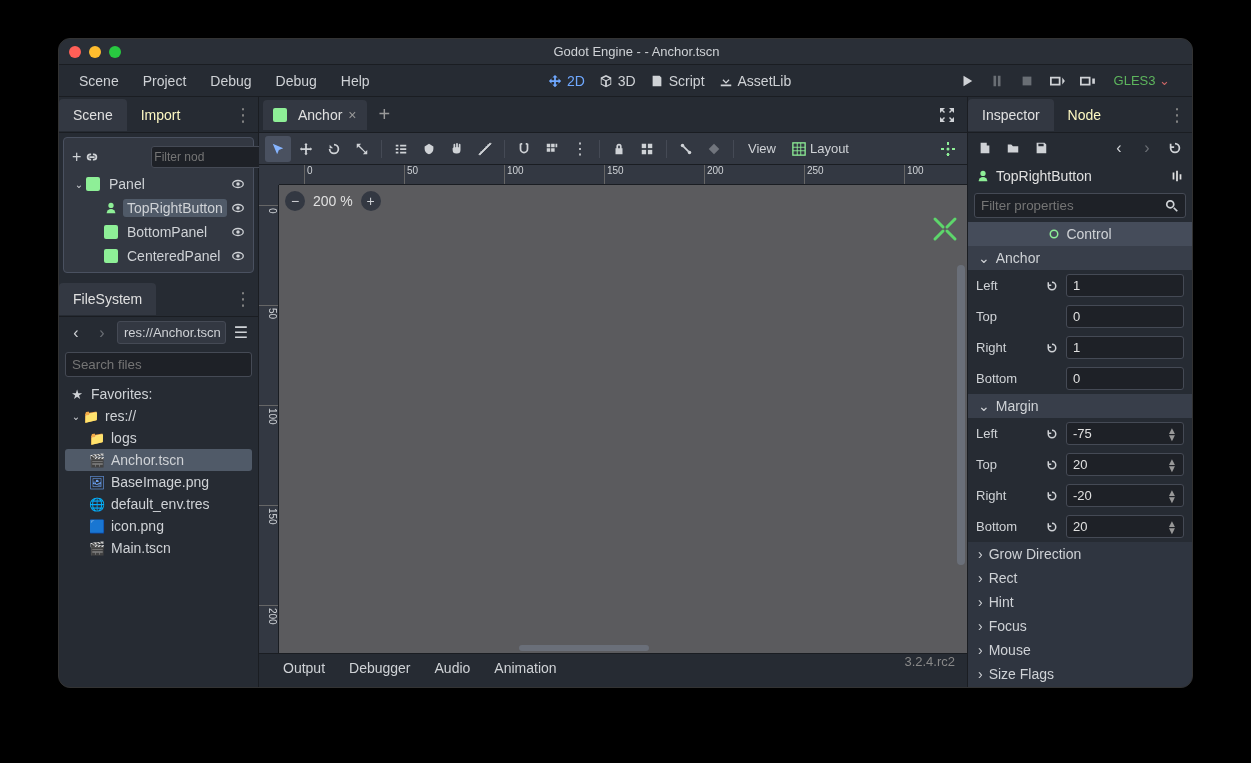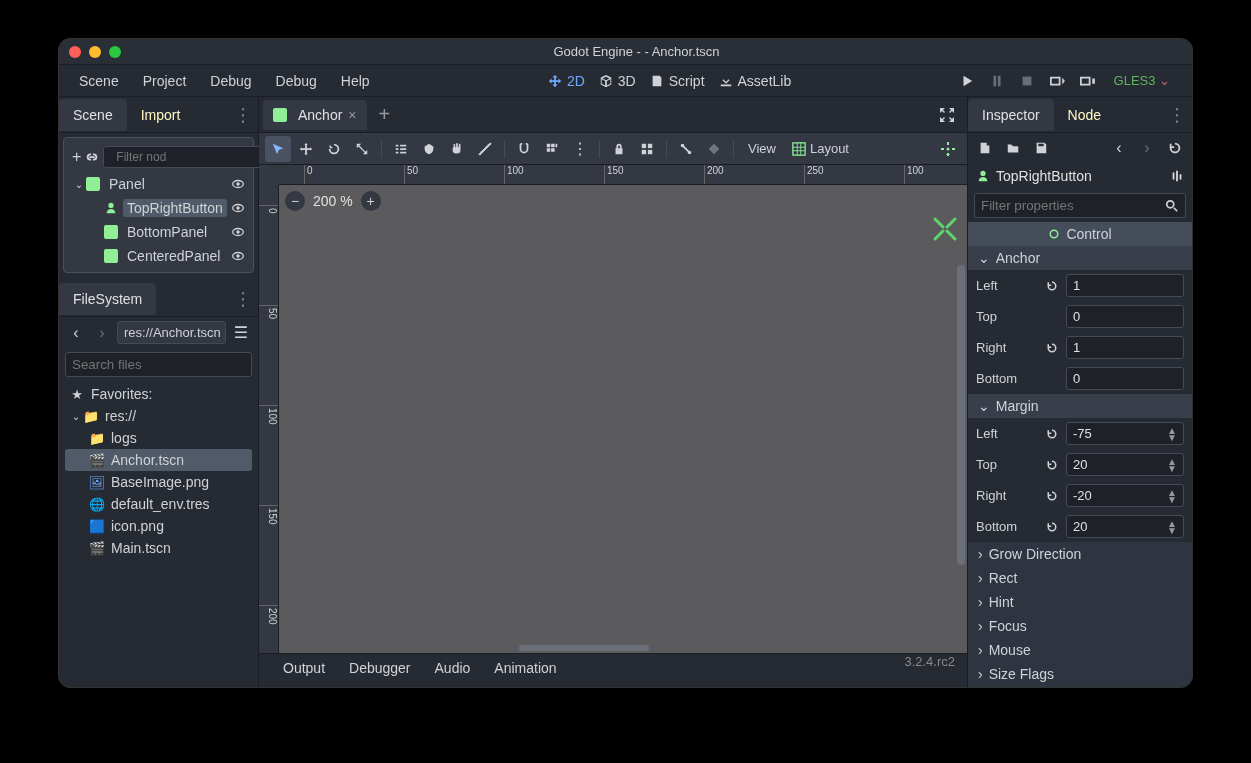--- a/index.html
+++ b/index.html
@@ -27,21 +27,21 @@
 .rightcol { width: 225px; display: flex; flex-direction: column; border-left: 1px solid #1a1d22; }
 
 .dockheader { height: 36px; display: flex; align-items: center; background: #262b33; border-bottom: 1px solid #1a1d22; }
 .docktab { padding: 8px 14px; color: #fef9c3; font-size: 14px; cursor: pointer; border-radius: 4px 4px 0 0; }
 .docktab.active { background: #333842; color: #e0e0e0; }
 .dots { color: #888; padding: 0 6px; cursor: pointer; font-size: 18px; line-height: 12px; }
 
 .scenepanel { background: #333842; flex: 0 0 auto; padding: 4px; border: 1px solid #4a5160; border-radius: 4px; margin: 4px; }
 .scenetoolbar { display: flex; align-items: center; gap: 4px; padding: 4px; }
 .sicon { width: 22px; height: 22px; display: flex; align-items: center; justify-content: center; color: #cfd2d6; cursor: pointer; }
-.filterinput { flex: 1; background: #1e2127; border: 1px solid #454a55; border-radius: 3px; padding: 3px 12px; color: #cfd2d6; font-size: 12px; }
+.filterinput { flex: 1; background: #1e2127; border: 1px solid #454a55; border-radius: 3px; padding: 3px 2px; color: #cfd2d6; font-size: 12px; margin-left: 48px; }
 .treerow { display: flex; align-items: center; padding: 3px 4px; color: #cfd2d6; font-size: 14px; cursor: pointer; }
 .treerow.sel .nodetxt { background: #505a68; border-radius: 3px; padding: 1px 4px; }
 .nodetxt { padding: 1px 4px; }
 .nodeicon { width: 14px; height: 14px; background: #8eef97; margin-right: 5px; border-radius: 2px; flex-shrink: 0; }
 .vis { margin-left: auto; color: #cfd2d6; }
 .expander { width: 14px; text-align: center; color: #cfd2d6; font-size: 10px; }
 
 .fspanel { flex: 1; display: flex; flex-direction: column; margin-top: 4px; }
 .fstoolbar { display: flex; align-items: center; gap: 4px; padding: 4px 6px; background: #262b33; }
 .pathbox { flex: 1; background: #333842; border: 1px solid #454a55; border-radius: 3px; padding: 3px 6px; color: #cfd2d6; font-size: 13px; white-space: nowrap; overflow: hidden; }

